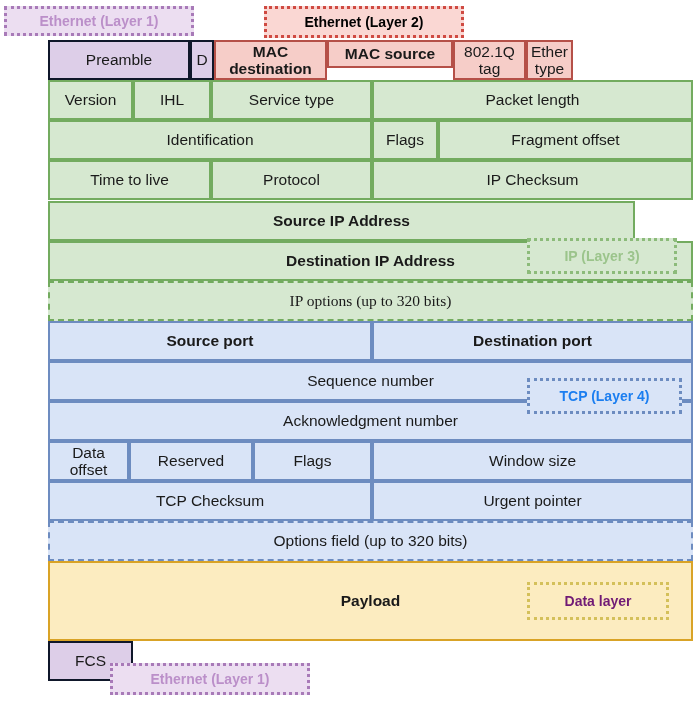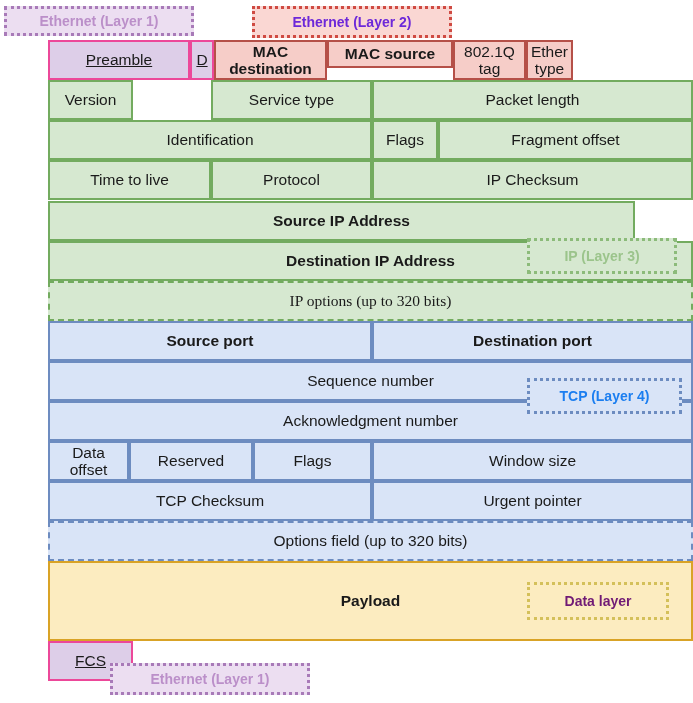--- a/index.html
+++ b/index.html
@@ -25,22 +25,21 @@
     font-size: 15.5px;
     color: #1a1a1a;
     line-height: 1.12;
     padding: 0 2px;
   }
   .cell.bold { font-weight: bold; }
 
   
   .eth1 {
     background: #ddcee8;
-    border: 2px solid #ec4899;
-    text-decoration: underline;
+    border: 2px solid #0f172a;
   }
   
   .eth2 {
     background: #f6cdc8;
     border: 2px solid #b55048;
   }
   
   .ip {
     background: #d6e8d0;
     border: 2px solid #73ab5f;
@@ -73,23 +72,24 @@
     font-size: 14px;
     white-space: nowrap;
     padding: 2px 8px;
   }
   .callout-eth1 {
     color: #bb8fc9;
     background: #ecdef1;
     border: 3px dotted #a87ab8;
   }
   .callout-eth2 {
-    color: #6d28d9;
+    color: #000000;
     background: #fad7d3;
     border: 3px dotted #cf4a42;
+    margin-left: 12px;
   }
   .callout-ip {
     color: #9bc48b;
     background: #d6e8d0;
     border: 3px dotted #8cbb7a;
   }
   .callout-tcp {
     color: #1b7ef0;
     background: #d9e4f7;
     border: 3px dotted #6d8cc0;
@@ -110,20 +110,21 @@
   <div class="callout callout-eth2" style="left:252px; top:6px; width:200px; height:32px;">Ethernet (Layer 2)</div>
 
   <div class="cell eth1" style="left:48px; top:40px; width:142px; height:40px;">Preamble</div>
   <div class="cell eth1" style="left:190px; top:40px; width:24px; height:40px;">D</div>
   <div class="cell eth2 bold" style="left:214px; top:40px; width:113px; height:40px;">MAC destination</div>
   <div class="cell eth2 bold" style="left:327px; top:40px; width:126px; height:28px;">MAC source</div>
   <div class="cell eth2" style="left:453px; top:40px; width:73px; height:40px;">802.1Q tag</div>
   <div class="cell eth2" style="left:526px; top:40px; width:47px; height:40px;">Ether type</div>
 
   <div class="cell ip" style="left:48px; top:80px; width:85px; height:40px;">Version</div>
+  <div class="cell ip" style="left:133px; top:80px; width:78px; height:40px;">IHL</div>
   <div class="cell ip" style="left:211px; top:80px; width:161px; height:40px;">Service type</div>
   <div class="cell ip" style="left:372px; top:80px; width:321px; height:40px;">Packet length</div>
 
   <div class="cell ip" style="left:48px; top:120px; width:324px; height:40px;">Identification</div>
   <div class="cell ip" style="left:372px; top:120px; width:66px; height:40px;">Flags</div>
   <div class="cell ip" style="left:438px; top:120px; width:255px; height:40px;">Fragment offset</div>
 
   <div class="cell ip" style="left:48px; top:160px; width:163px; height:40px;">Time to live</div>
   <div class="cell ip" style="left:211px; top:160px; width:161px; height:40px;">Protocol</div>
   <div class="cell ip" style="left:372px; top:160px; width:321px; height:40px;text-align:center;">IP Checksum</div>

